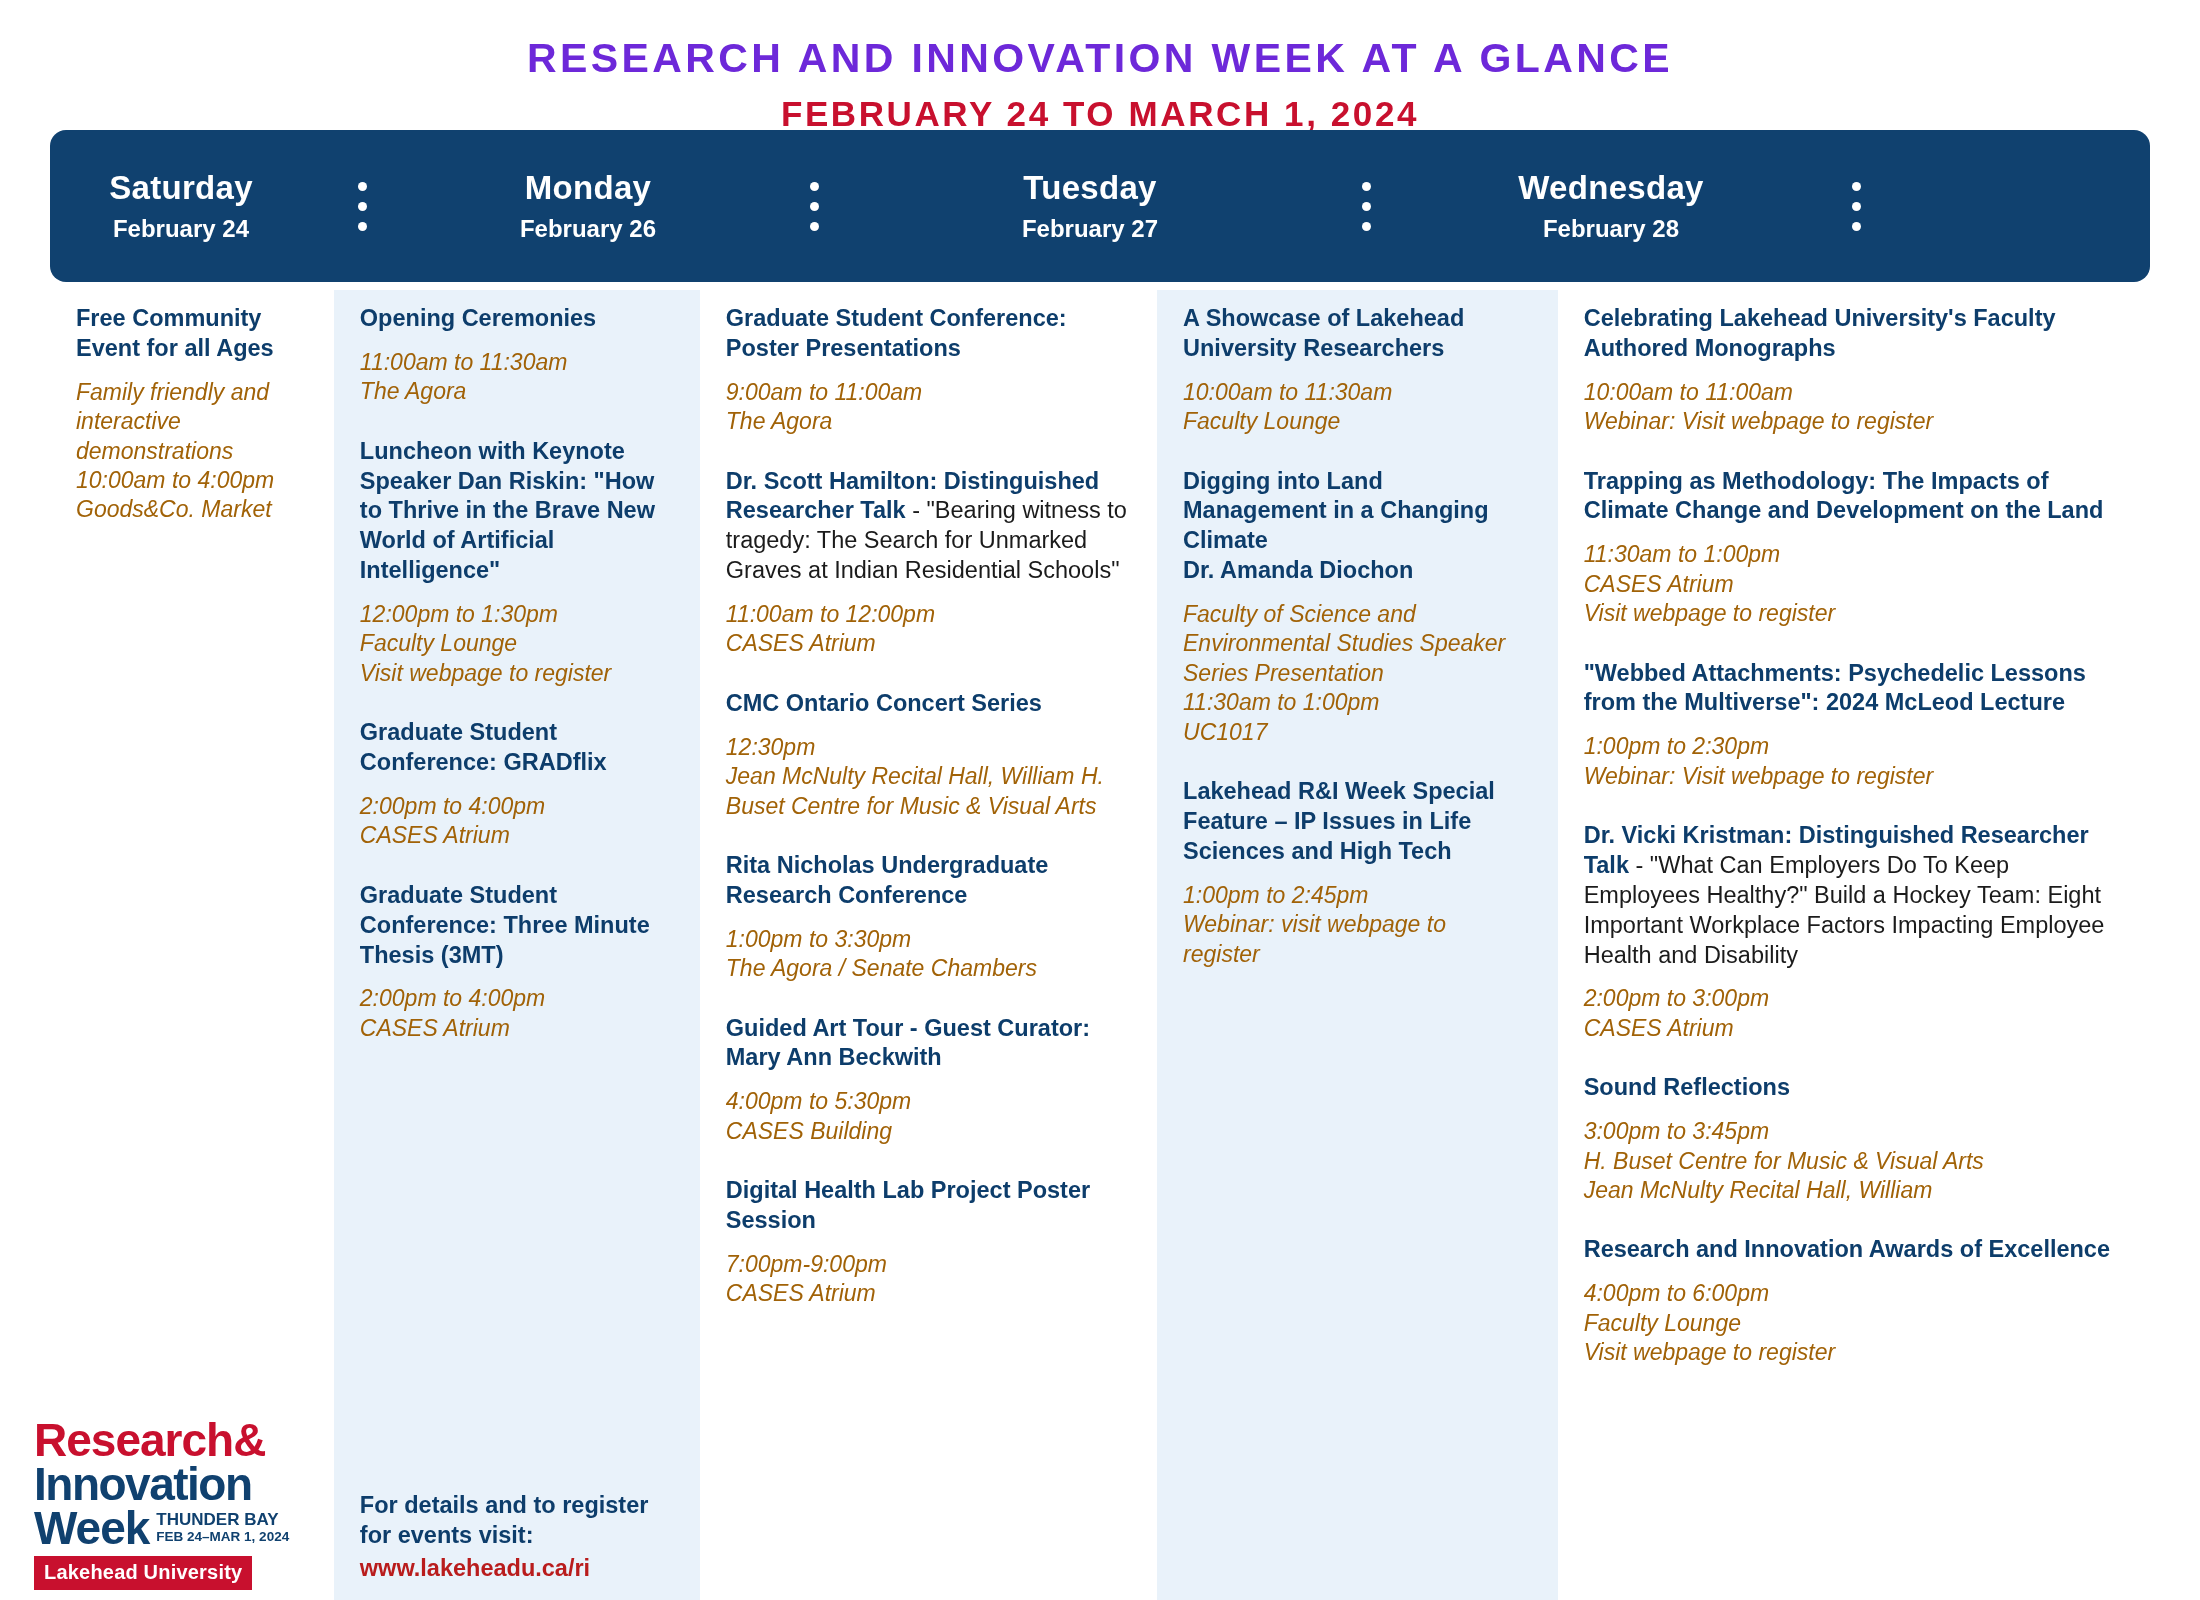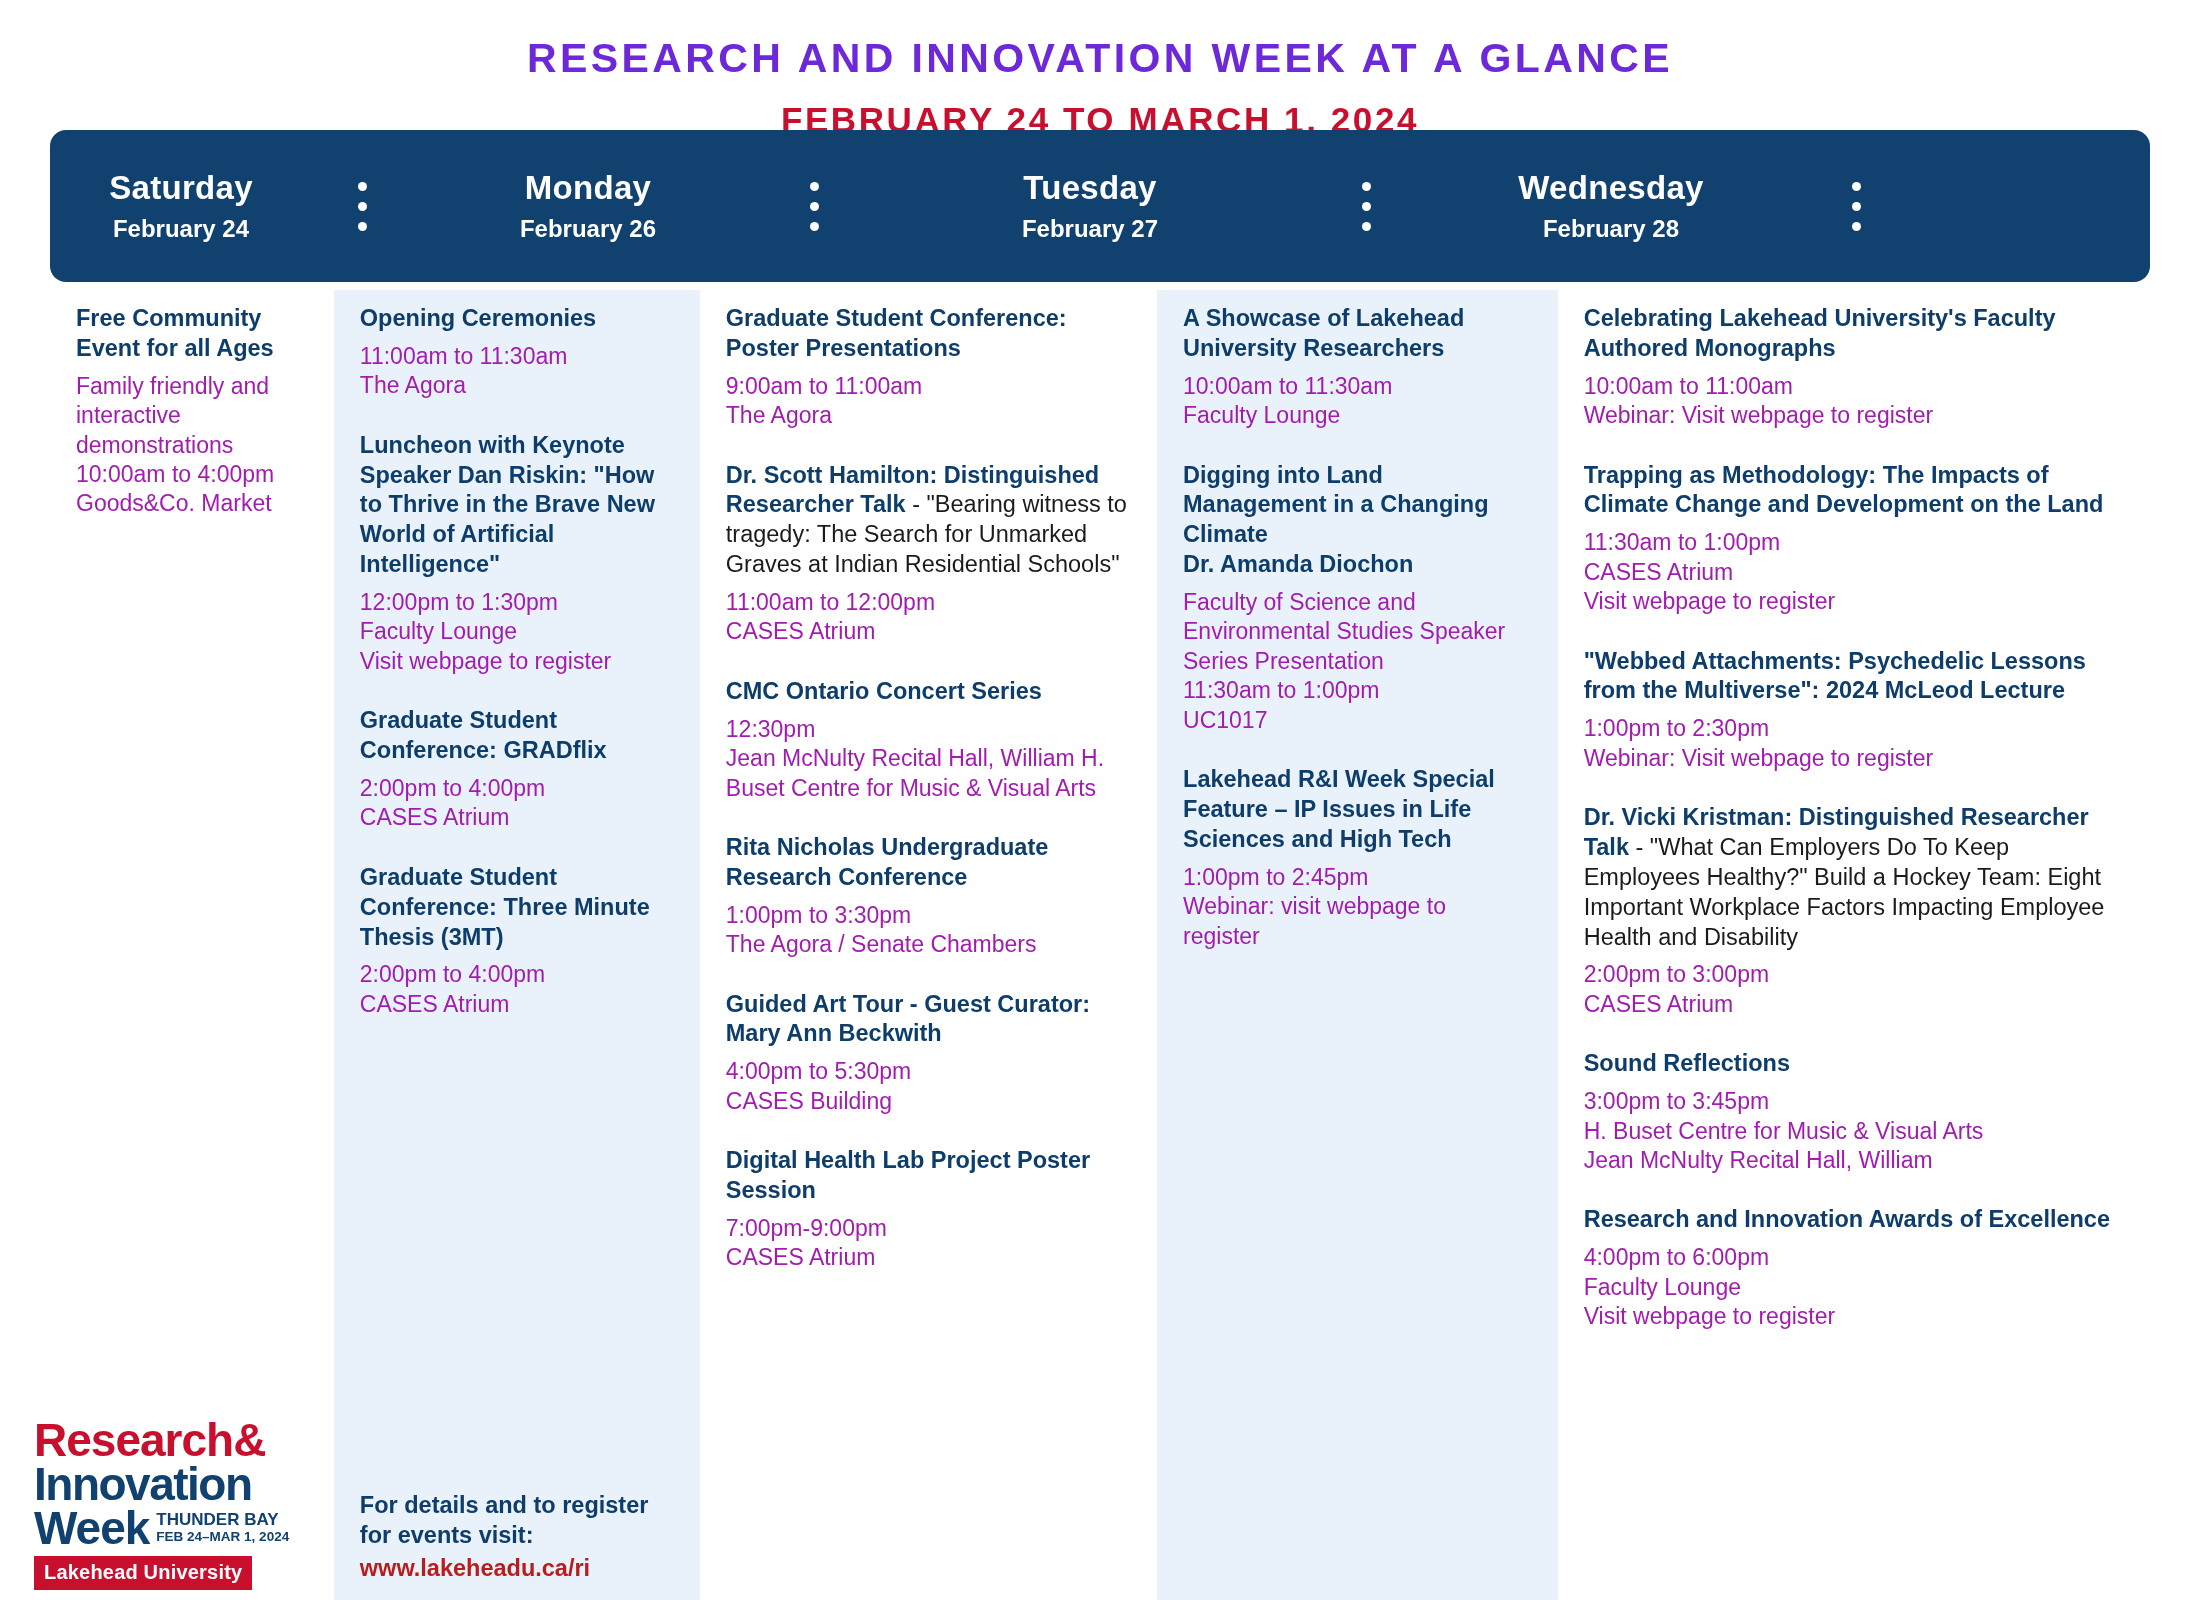--- a/index.html
+++ b/index.html
@@ -26,21 +26,21 @@
     font-size: 41px;
     font-weight: bold;
     letter-spacing: 3.4px;
     line-height: 1.1;
   }
   .title-sub {
     color: #c8102e;
     font-size: 35px;
     font-weight: bold;
     letter-spacing: 2.6px;
-    margin-top: 20px;
+    margin-top: 14px;
     line-height: 1.1;
   }
 
   
   .header-bar {
     position: absolute;
     left: 50px;
     top: 130px;
     width: 2100px;
     height: 152px;
@@ -114,24 +114,25 @@
     font-weight: normal;
     color: #1b1b1b;
   }
   .ev-sub {
     color: #0d3d6b;
     font-weight: bold;
     font-size: 23.5px;
     line-height: 1.27;
   }
   .ev-lines {
-    color: #a21caf;
+    color: #a16207;
     font-size: 23px;
     line-height: 1.28;
-    margin-top: 8px;
+    margin-top: 14px;
+    font-style: italic;
   }
   .ev-lines div { white-space: pre-wrap; }
 
   
   .col-sat .ev-title { font-size: 23.5px; }
 
   
   .register {
     position: absolute;
     left: 26px;

